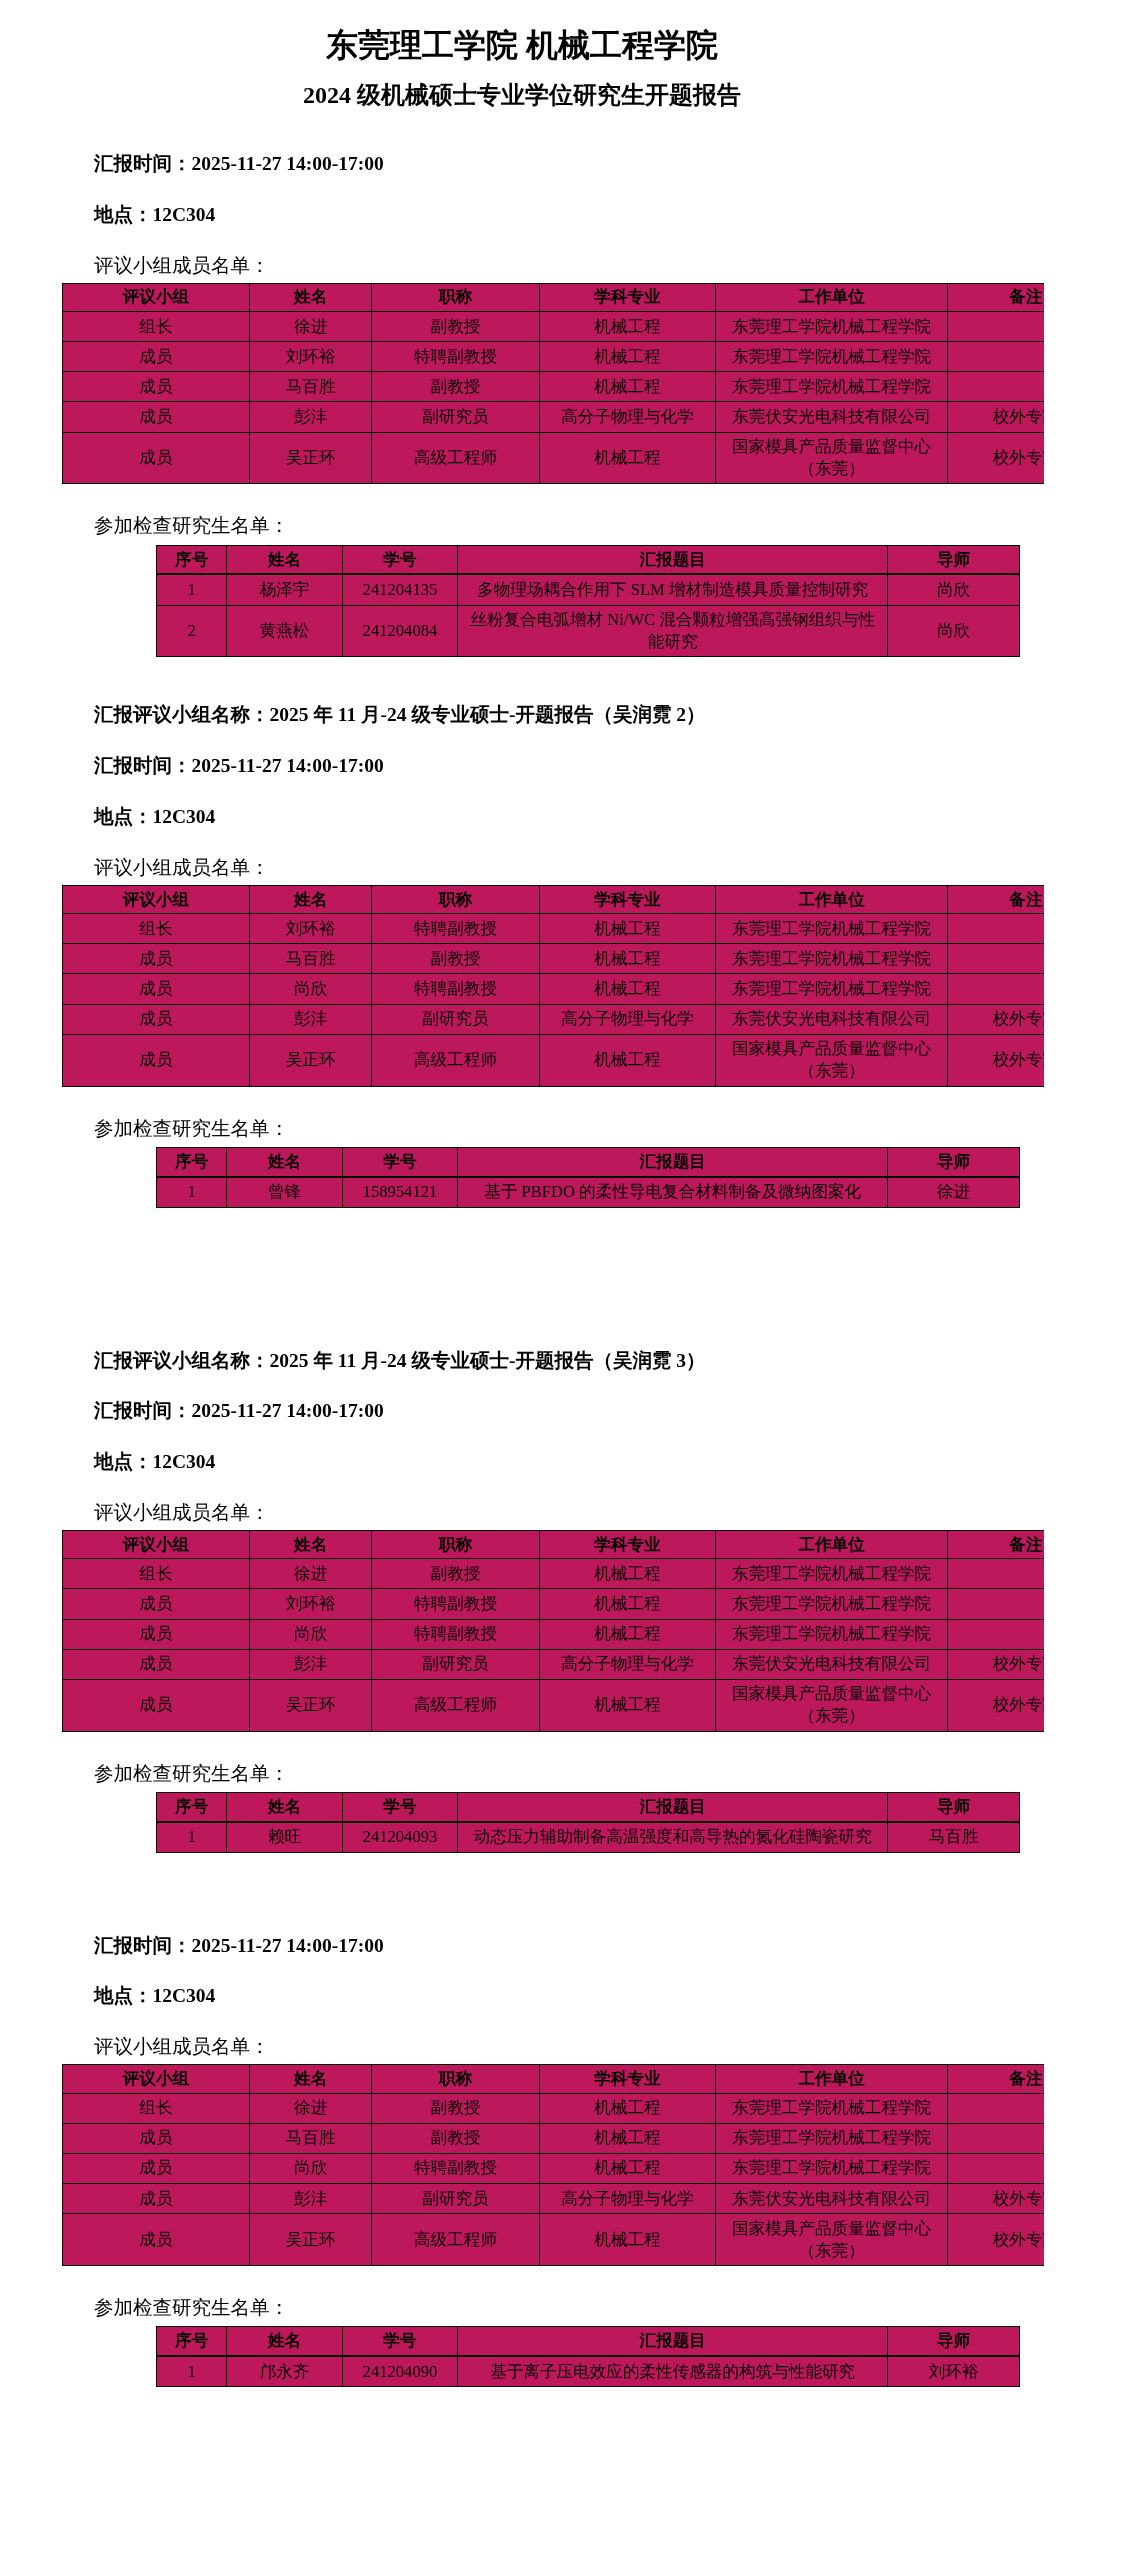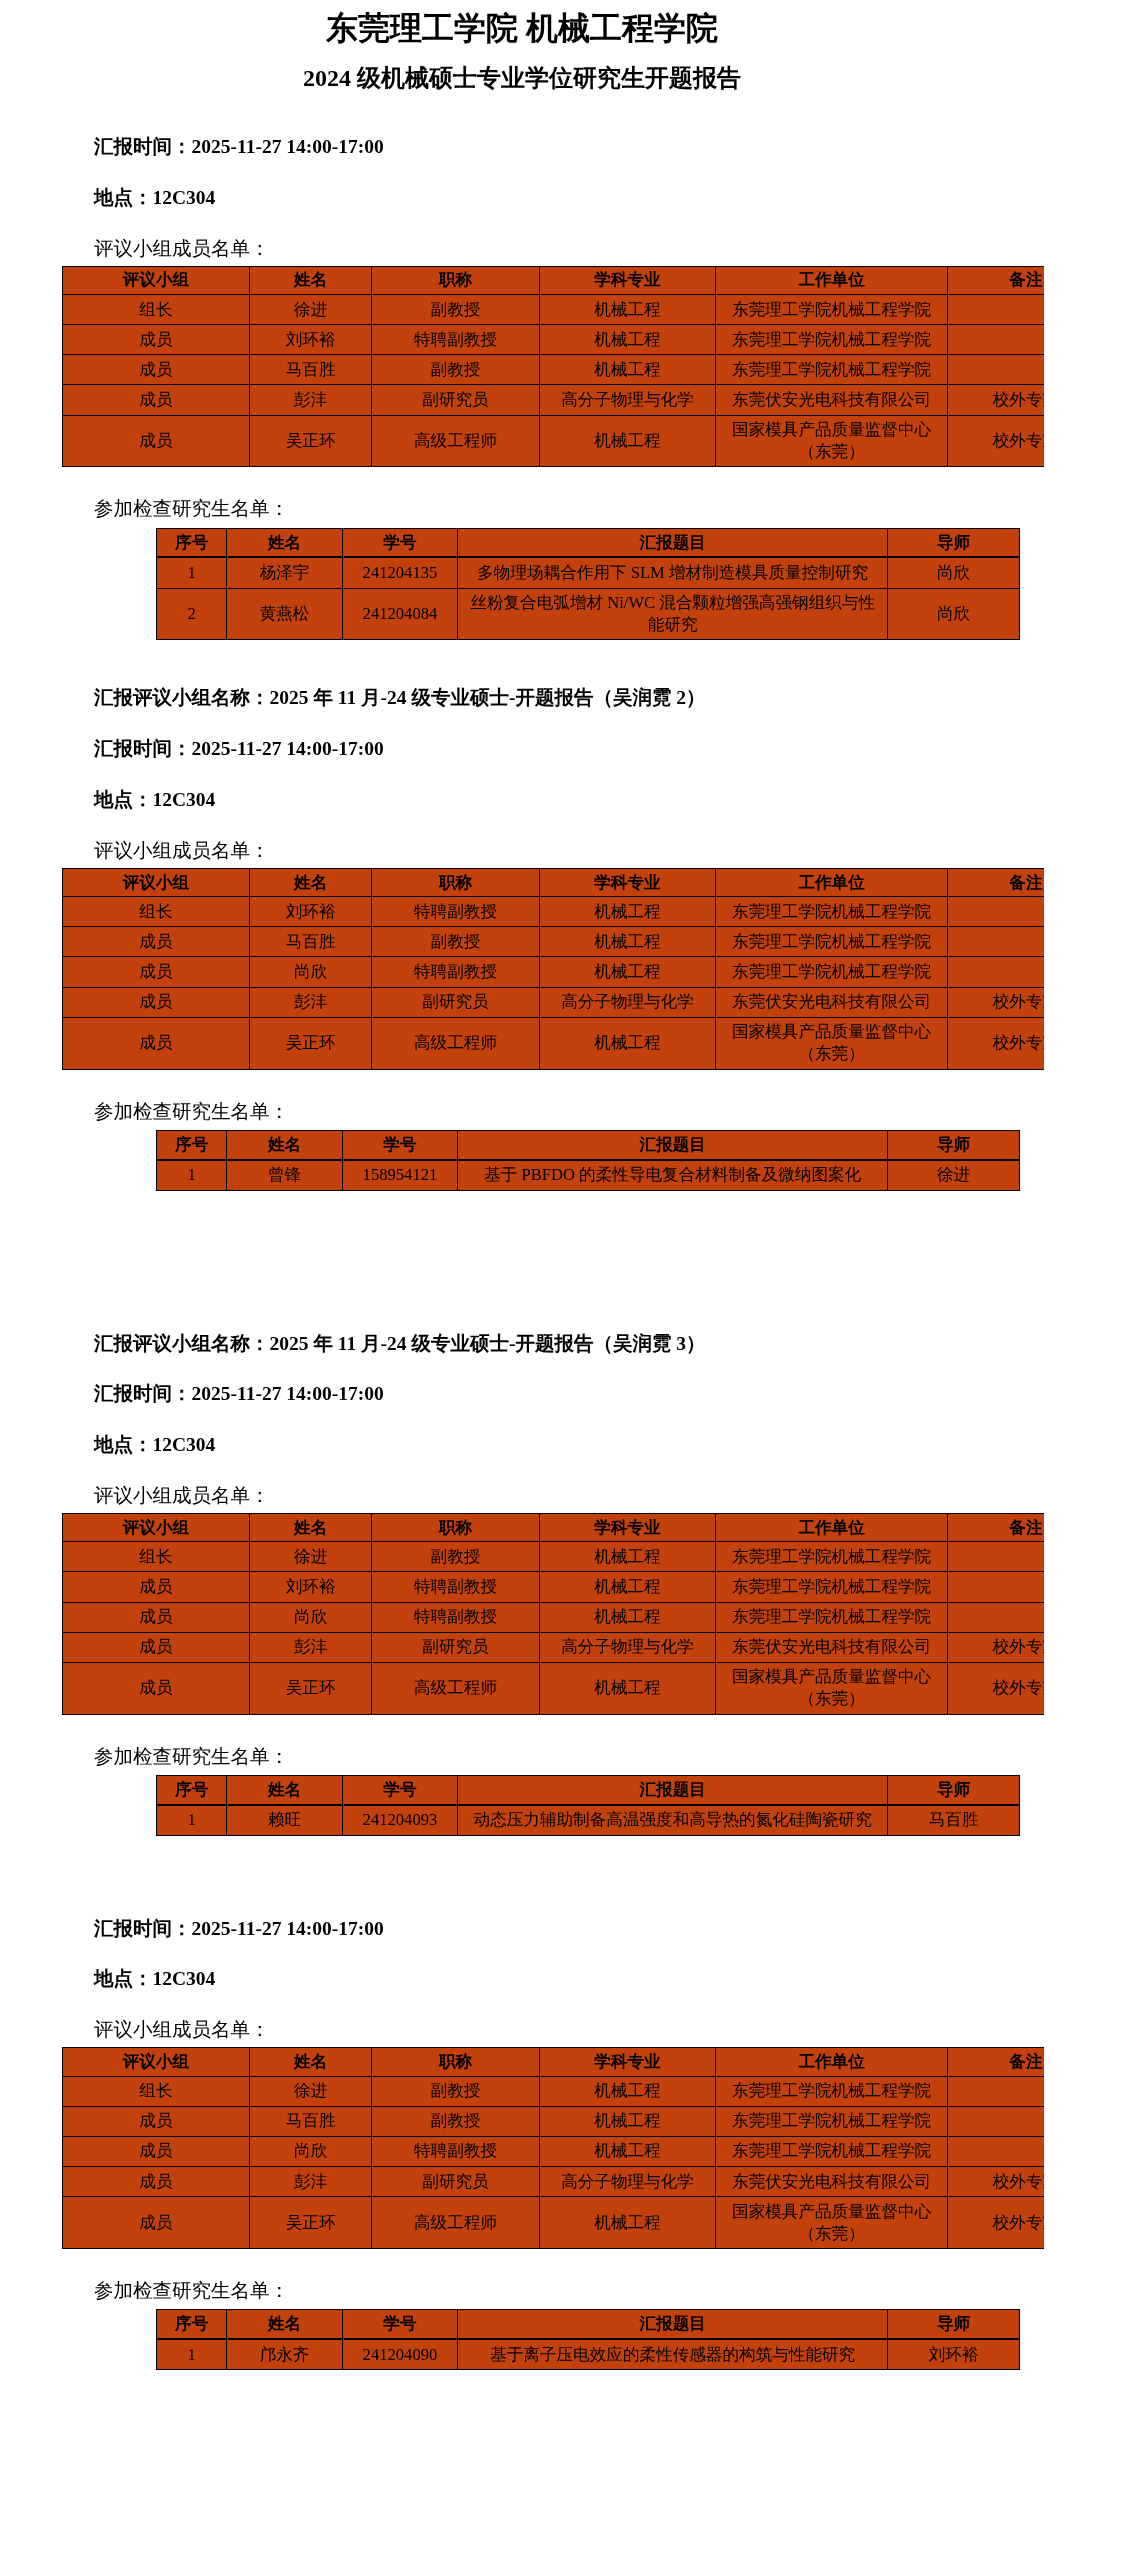--- a/index.html
+++ b/index.html
@@ -6,21 +6,21 @@
     margin: 0;
     padding: 0;
     background: #ffffff;
   }
   .page {
     position: relative;
     width: 1044px;
     height: 2576px;
     background: #ffffff;
     box-sizing: border-box;
-    padding-top: 9px;
+    padding-top: 26px;
     overflow: hidden;
     font-family: "Liberation Serif", "DejaVu Serif", serif;
     color: #000000;
   }
   .doc-title {
     margin: 0;
     text-align: center;
     font-size: 32px;
     font-weight: bold;
     line-height: 1.2;
@@ -49,21 +49,21 @@
     font-weight: normal;
     margin-bottom: 5px;
   }
   .student-list-label {
     margin-bottom: 6.5px;
   }
 
   table {
     border-collapse: collapse;
     table-layout: fixed;
-    background: #c2410c;
+    background: #be185d;
   }
   .committee-table {
     width: 1043px;
     margin-left: 62px;
     margin-bottom: 30px;
     border: 1.4px solid #000;
   }
   .student-table {
     width: 864px;
     margin-left: 156px;

